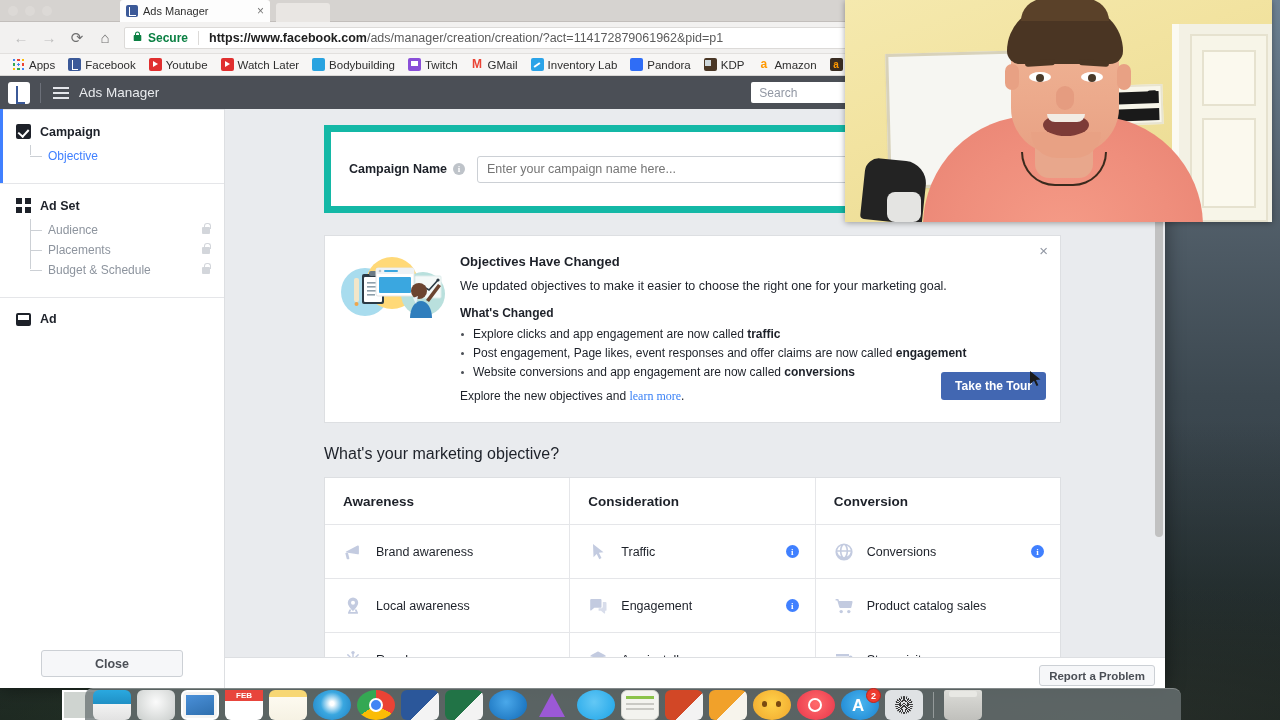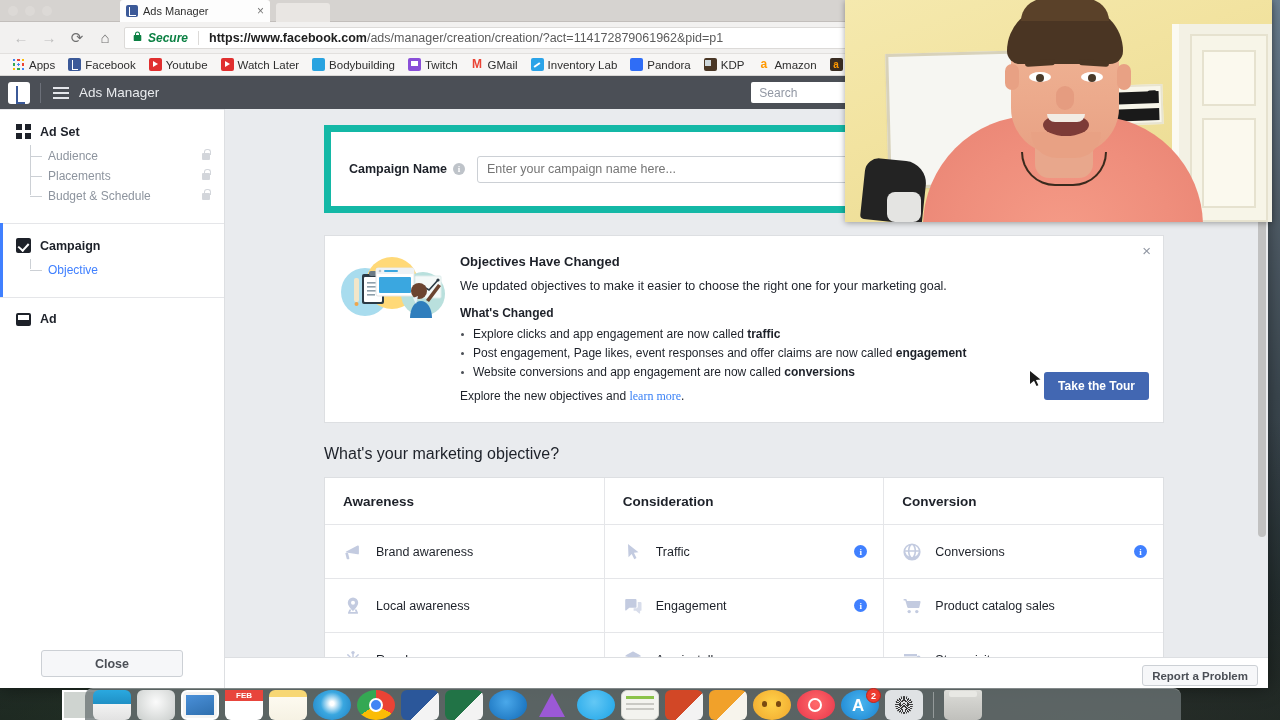--- a/index.html
+++ b/index.html
@@ -21,21 +21,21 @@
   #desktop:after{
     content:""; position:absolute; left:0; right:0; bottom:0; height:300px;
     background:
       radial-gradient(ellipse 600px 180px at 18% 100%, rgba(40,55,40,.75), transparent 70%),
       radial-gradient(ellipse 700px 200px at 85% 100%, rgba(45,50,45,.7), transparent 70%),
       linear-gradient(180deg, rgba(20,30,25,0) 0%, rgba(22,32,26,.85) 100%);
   }
 
   
   #browser{
-    position:absolute; left:0; top:0; width:1268px; height:688px;
+    position:absolute; left:0; top:0; width:1165px; height:688px;
     background:#ffffff;
     box-shadow:0 0 18px rgba(0,0,0,.45);
     overflow:hidden;
   }
 
   
   .tabstrip{
     height:22px; background:#d6d3d0; position:relative;
     border-bottom:1px solid #c2bebb;
   }
@@ -72,21 +72,21 @@
     width:26px;height:26px; display:flex;align-items:center;justify-content:center;
     color:#6f6f6f; font-size:15px; flex:none;
   }
   .navbtn.dim{color:#bdbdbd;}
   .omnibox{
     flex:1; height:22px; background:#fff; border:1px solid #dcdad8;
     border-radius:2px; display:flex; align-items:center; padding:0 8px; gap:6px;
     font-size:12.5px; margin-left:4px; overflow:hidden;
   }
   .lockicon{ color:#0b8043; font-size:11px; line-height:1; }
-  .securetxt{ color:#0b8043; font-weight:bold; font-size:12px;font-style:italic; }
+  .securetxt{ color:#0b8043; font-weight:bold; font-size:12px; }
   .urlsep{ width:1px;height:14px;background:#dcdad8; margin:0 4px;}
   .urltext{ color:#5b5b5b; white-space:nowrap; font-size:12.5px;}
   .urltext b{ color:#202020; font-weight:bold; }
 
   
   .bookmarks{
     height:22px; background:#f7f6f5; display:flex; align-items:center;
     padding:0 6px; gap:1px; border-bottom:1px solid #d9d7d5; overflow:hidden;
   }
   .bm{ display:flex;align-items:center;gap:4px; padding:0 6px; height:19px;
@@ -487,49 +487,49 @@
       <span class="hdrtitle">Ads Manager</span>
       <div class="searchwrap">
         <div class="searchbox">
           <span>Search</span>
         </div>
       </div>
     </div>
 
     <div class="leftrail">
 
+      <div class="railsec active">
+        <div class="railhead">
+          <span class="ico-check"></span>
+          <span class="rtext">Campaign</span>
+        </div>
+        <div class="railitems">
+          <div class="railitem sel">
+            <span>Objective</span>
+          </div>
+        </div>
+      </div>
+
       <div class="railsec">
         <div class="railhead">
           <span class="ico-grid"></span>
           <span class="rtext">Ad Set</span>
         </div>
         <div class="railitems">
           <div class="railitem">
             <span>Audience</span>
             <span class="lock"><span class="lockglyph"></span></span>
           </div>
           <div class="railitem">
             <span>Placements</span>
             <span class="lock"><span class="lockglyph"></span></span>
           </div>
           <div class="railitem">
             <span>Budget &amp; Schedule</span>
             <span class="lock"><span class="lockglyph"></span></span>
-          </div>
-        </div>
-      </div>
-
-      <div class="railsec active">
-        <div class="railhead">
-          <span class="ico-check"></span>
-          <span class="rtext">Campaign</span>
-        </div>
-        <div class="railitems">
-          <div class="railitem sel">
-            <span>Objective</span>
           </div>
         </div>
       </div>
 
       <div class="railsec">
         <div class="railhead">
           <span class="ico-ad"></span>
           <span class="rtext">Ad</span>
         </div>
       </div>

